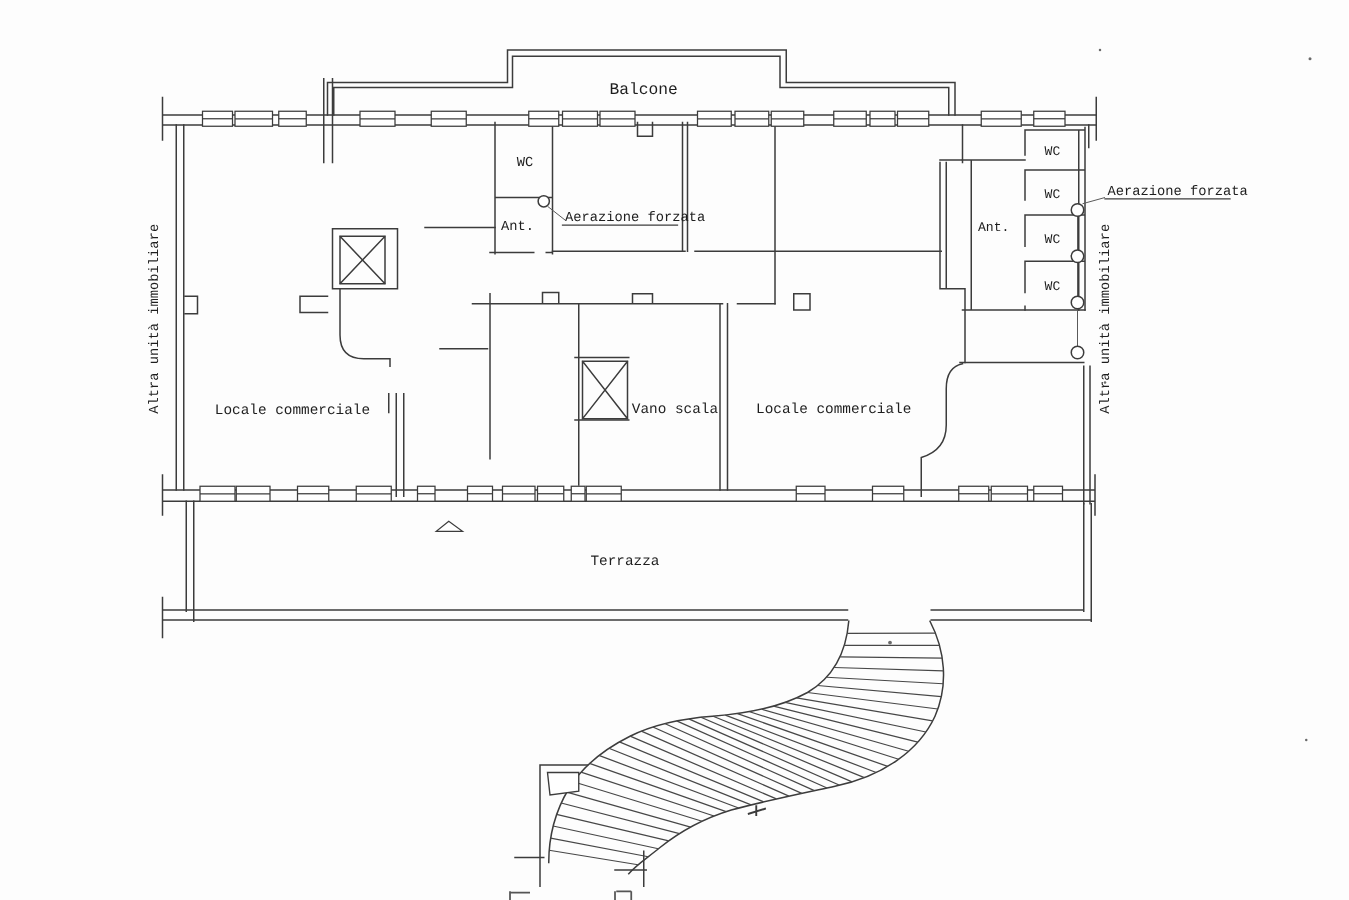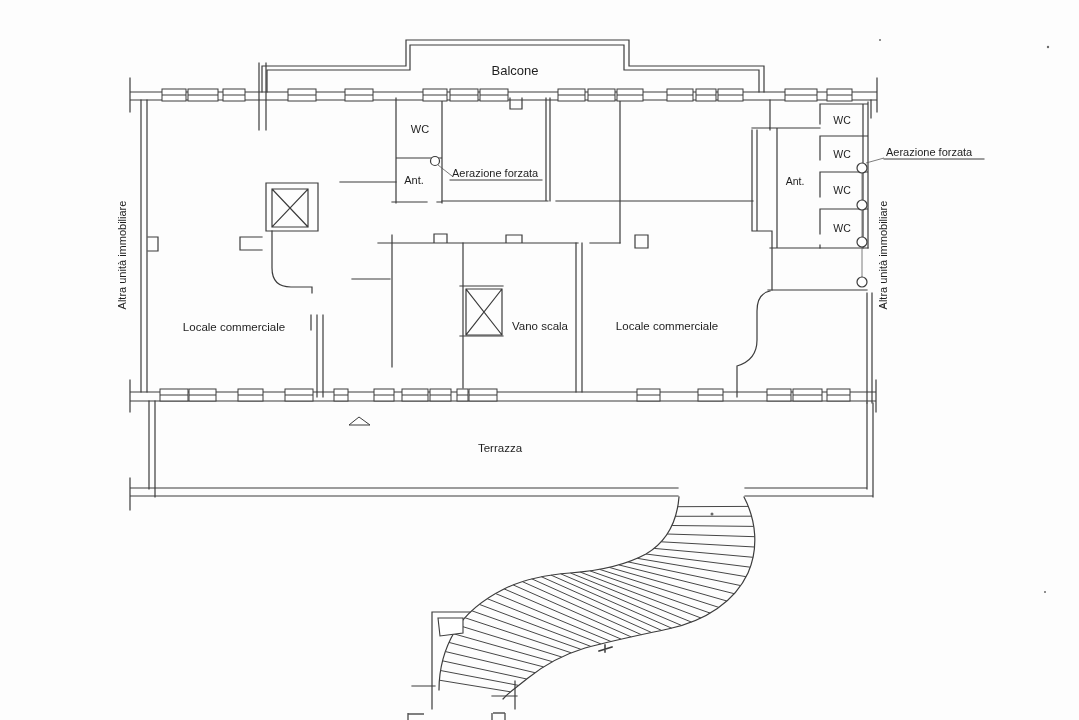--- a/index.html
+++ b/index.html
@@ -1,17 +1,17 @@
 <!DOCTYPE html>
 <html><head>
 <meta charset="utf-8">
 <style>
   html,body{margin:0;padding:0;background:#ffffff;}
   .sheet{position:relative;width:1079px;height:720px;background:#fdfdfd;overflow:hidden;
-         font-family:Liberation Sans, sans-serif;}
+         font-family:Liberation Mono, monospace;}
   svg{display:block}
   .w{fill:none;stroke:#3c3c3c;stroke-width:1.2;stroke-linecap:square;stroke-linejoin:miter}
   .thin{fill:none;stroke:#5a5a5a;stroke-width:0.8}
   .win{fill:#ffffff;stroke:#3c3c3c;stroke-width:1}
   .tread line{stroke:#474747;stroke-width:1;fill:none}
   .vent{fill:#ffffff;stroke:#3c3c3c;stroke-width:1.2}
   .txt{fill:#1e1e1e}
   .t10{font-size:10.5px}
   .t11{font-size:11px}
   .t115{font-size:11.5px}

